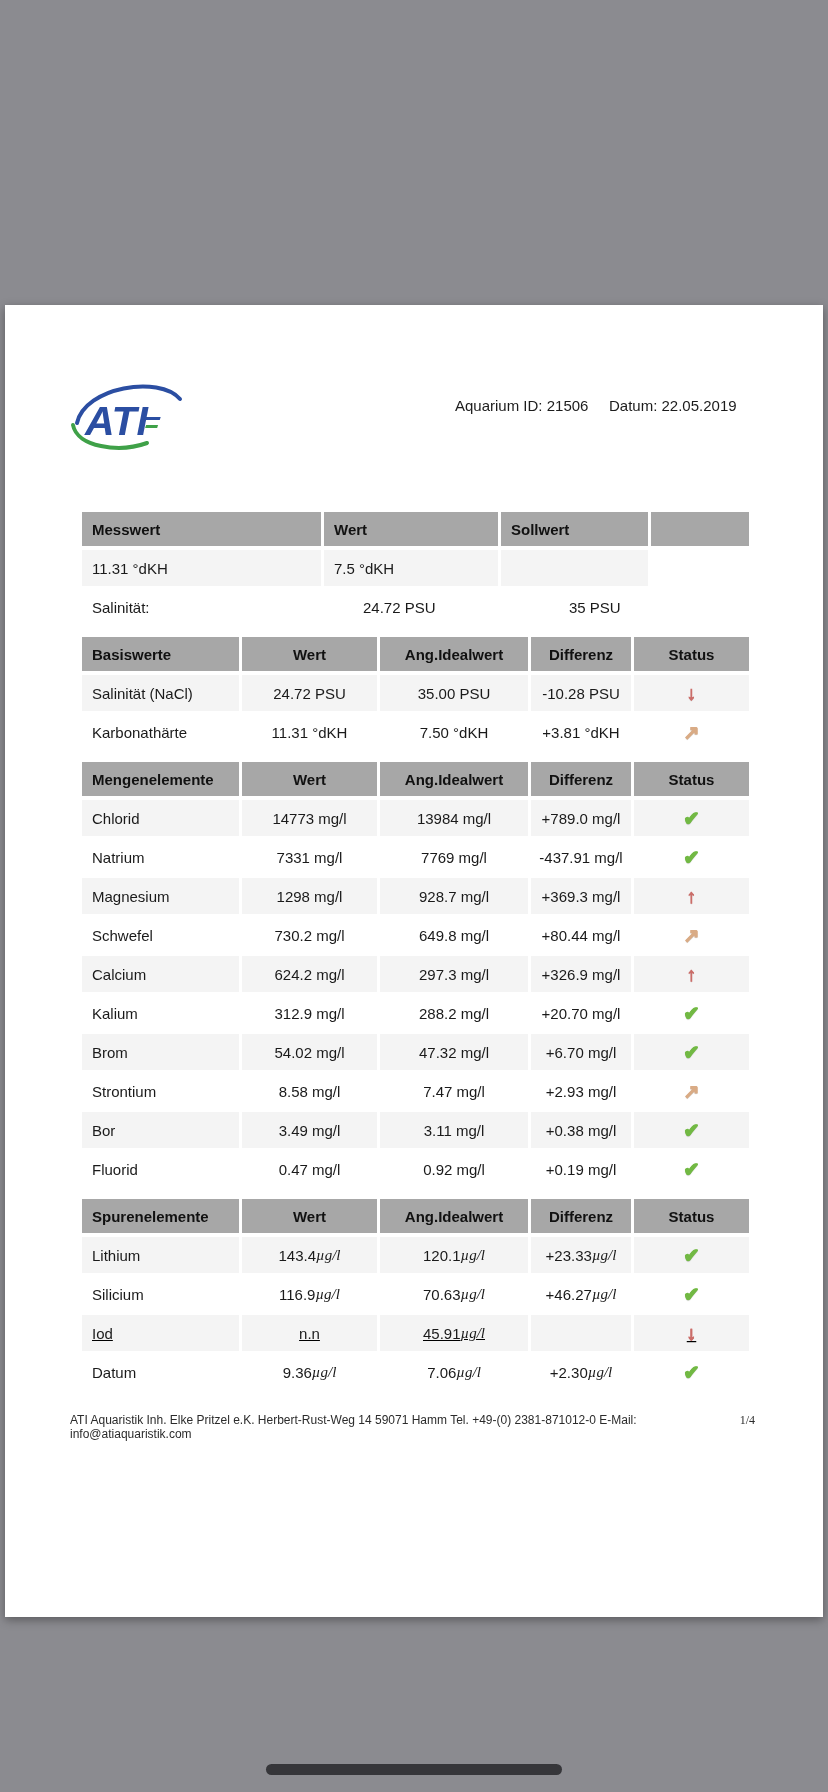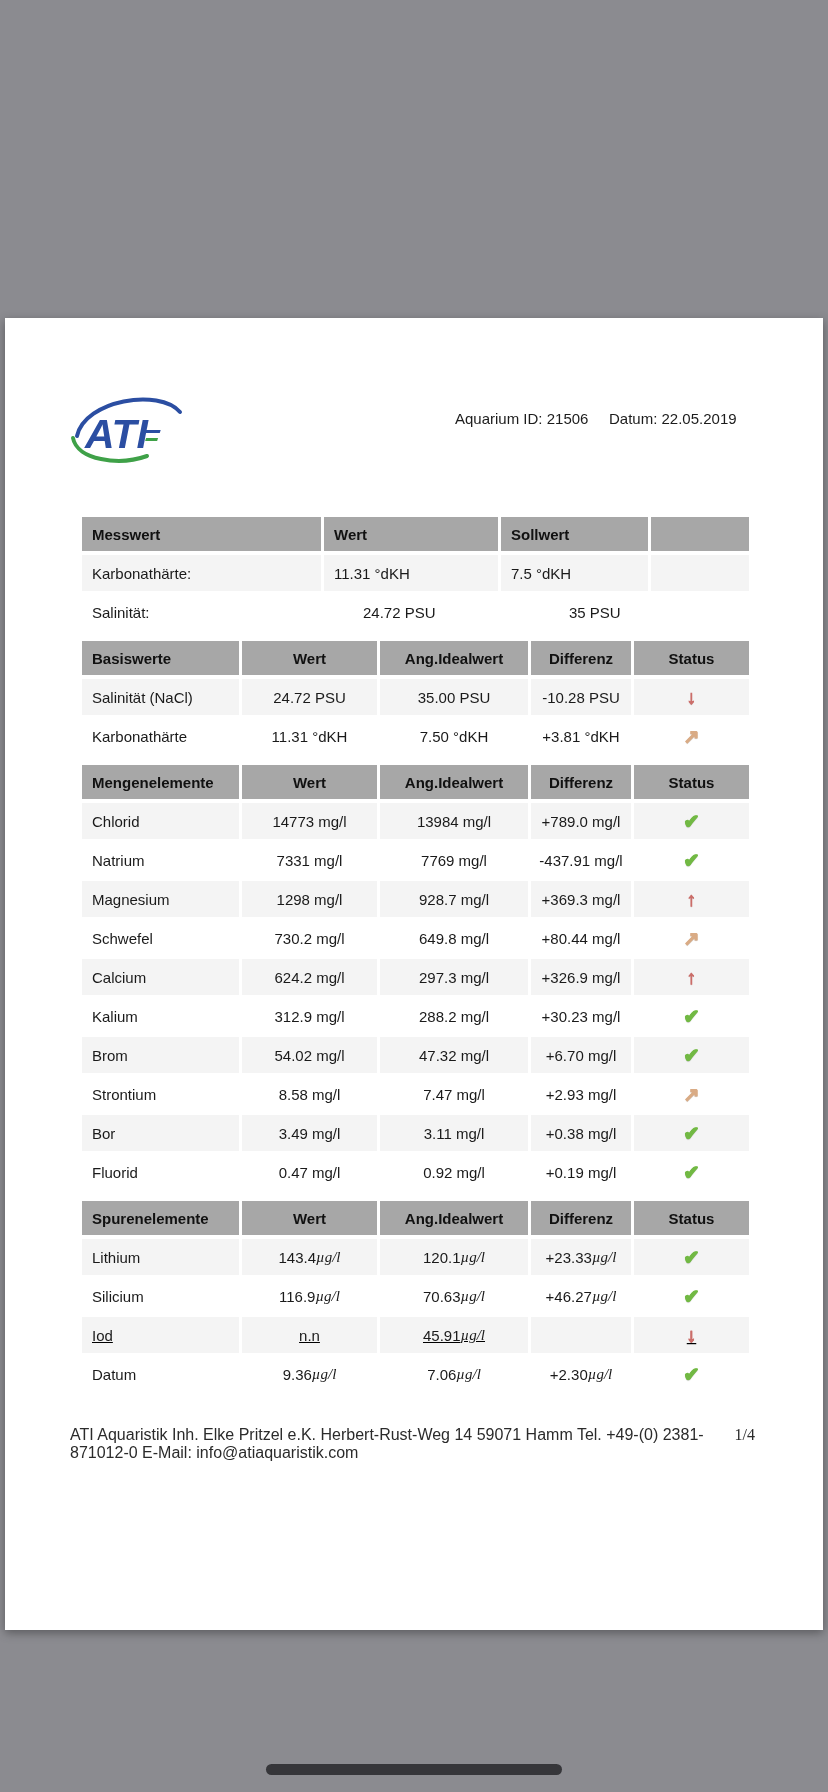--- a/index.html
+++ b/index.html
@@ -4,54 +4,54 @@
 <style>
   html,body{margin:0;padding:0;}
   body{
     width:828px;height:1792px;
     background:#8b8b90;
     font-family:"Liberation Sans", sans-serif;
     position:relative;overflow:hidden;
     -webkit-font-smoothing:antialiased;
   }
   .page{
-    position:absolute;left:5px;top:318px;width:818px;height:1312px;
+    position:absolute;left:5px;top:305px;width:818px;height:1312px;
     background:#ffffff;
     box-shadow:0 3px 9px rgba(0,0,0,0.35);
   }
   
   .logo-wrap{position:absolute;left:62px;top:68px;width:122px;height:82px;}
   .hdr-text{position:absolute;font-size:15px;color:#1c1c1c;line-height:26px;}
   .user-block{left:195px;top:88px;}
   .aquarium{left:450px;top:88px;}
   .datum{left:604px;top:88px;}
   
   .content{position:absolute;left:77px;top:195px;width:667px;}
   .tbl{width:100%;}
   .trow{display:grid;column-gap:3px;height:36px;margin-top:3px;}
-  .trow.hdr{height:34px;margin-top:4px;}
+  .trow.hdr{height:34px;margin-top:12px;}
   .trow.first{margin-top:4px;}
   .cell{display:flex;align-items:center;font-size:15px;color:#1a1a1a;overflow:hidden;white-space:nowrap;}
   .hdr .cell{background:#a7a7a7;font-weight:bold;color:#111;}
   .cell.al{justify-content:flex-start;padding-left:10px;}
   .cell.ac{justify-content:center;}
   .zeb0 .cell{background:#f4f4f4;}
   .zeb1 .cell{background:#ffffff;}
   .gap-after{margin-bottom:11px;}
   .status-ic{
     font-size:19px;font-weight:bold;line-height:1;
     -webkit-text-stroke:0.9px currentColor;
     text-shadow:0 1px 1px rgba(0,0,0,0.22);
   }
   i{font-family:"Liberation Serif", serif;}
   
   .footer{
     position:absolute;left:65px;right:68px;top:1108px;
     display:flex;justify-content:space-between;align-items:baseline;
-    font-size:16px;color:#2b2b2b;
+    font-size:12px;color:#2b2b2b;
   }
   .footer .pg{margin-left:8px;font-family:Liberation Serif, serif;}
   
   .home-indicator{
     position:absolute;left:266px;top:1764px;width:296px;height:11px;
     border-radius:6px;background:rgba(32,32,36,0.8);
   }
 </style>
 </head>
 <body>
@@ -74,21 +74,20 @@
 
     <div class="content" id="tables-root">
         <div class="tbl gap-after">
           <div class="trow hdr" style="grid-template-columns: 239px 174px 147px 1fr;">
             <div class="cell al">Messwert</div>
             <div class="cell al">Wert</div>
             <div class="cell al">Sollwert</div>
             <div class="cell al"></div>
           </div>
           <div class="trow zeb0 first" style="grid-template-columns: 239px 174px 147px 1fr;">
-            <div class="cell al">Karbonathärte:</div>
             <div class="cell al">11.31 °dKH</div>
             <div class="cell al">7.5 °dKH</div>
             <div class="cell al"></div>
           </div>
           <div class="trow zeb1" style="grid-template-columns: 239px 174px 147px 1fr; gap: 32px;">
             <div class="cell al">Salinität:</div>
             <div class="cell al">24.72 PSU</div>
             <div class="cell al">35 PSU</div>
             <div class="cell al"></div>
           </div>
@@ -170,21 +169,21 @@
             <div class="cell ac">297.3 mg/l</div>
             <div class="cell ac">+326.9 mg/l</div>
             <div class="cell ac">
               <span class="status-ic" style="color: rgb(203, 109, 105);">↑</span>
             </div>
           </div>
           <div class="trow zeb1" style="grid-template-columns: 157px 135px 148px 100px 1fr;">
             <div class="cell al">Kalium</div>
             <div class="cell ac">312.9 mg/l</div>
             <div class="cell ac">288.2 mg/l</div>
-            <div class="cell ac">+30.23 mg/l</div>
+            <div class="cell ac">+20.70 mg/l</div>
             <div class="cell ac">
               <span class="status-ic" style="color: rgb(114, 185, 68);">✔</span>
             </div>
           </div>
           <div class="trow zeb0" style="grid-template-columns: 157px 135px 148px 100px 1fr;">
             <div class="cell al">Brom</div>
             <div class="cell ac">54.02 mg/l</div>
             <div class="cell ac">47.32 mg/l</div>
             <div class="cell ac">+6.70 mg/l</div>
             <div class="cell ac">

